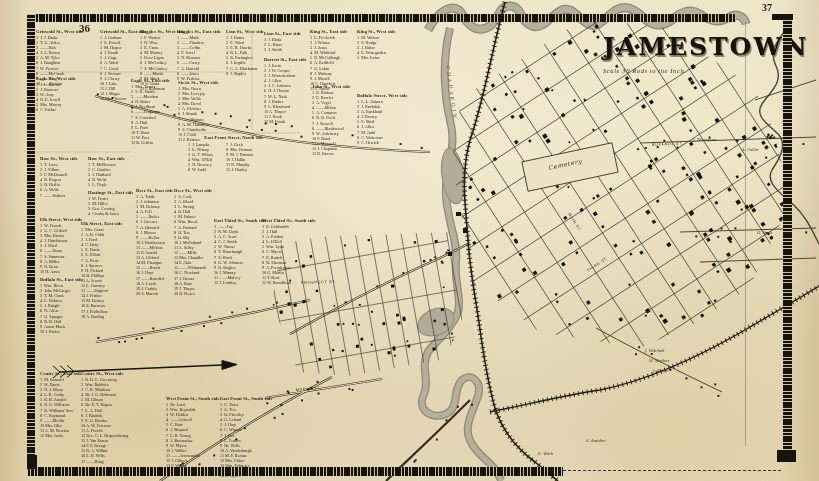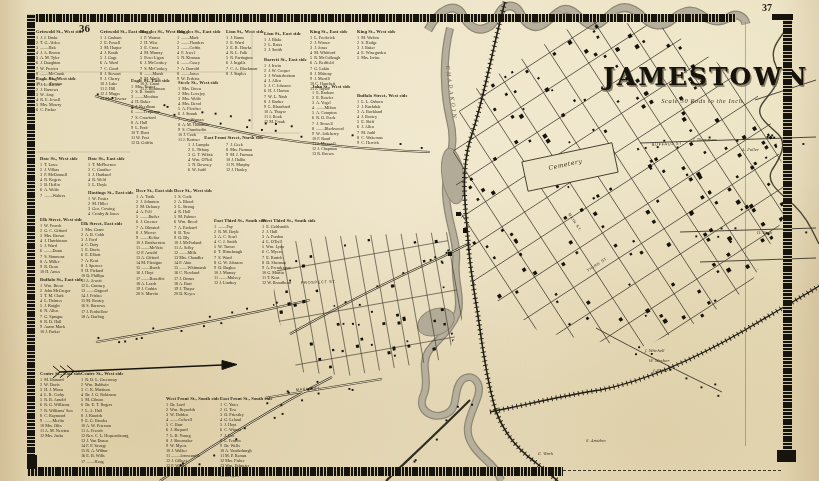--- a/index.html
+++ b/index.html
@@ -24,21 +24,21 @@
   #border-bottom{left:27px;top:467px;width:536px;height:9px;}
   #corner-bl{left:27px;top:455px;width:10px;height:14px;background:#17140d;position:absolute;z-index:5;}
   #corner-br{left:777px;top:450px;width:19px;height:12px;background:#17140d;position:absolute;z-index:5;}
   #orn-tr{left:772px;top:14px;width:21px;height:6px;background:#17140d;position:absolute;z-index:5;}
   #border-dashed{position:absolute;z-index:4;left:563px;top:470px;width:218px;height:0;border-top:1.6px dashed #3c372a;}
   #page-divider{position:absolute;z-index:1;left:745px;top:22px;width:1px;height:424px;background:rgba(70,62,44,.35);}
   
   .pagenum{position:absolute;z-index:5;font-weight:bold;color:#211d14;}
   #pagenum-left{left:31px;top:22px;font-size:11px;margin-left:48px;}
   #pagenum-right{left:762px;top:2px;font-size:10px;}
-  #title-block{position:absolute;z-index:3;left:603px;top:62px;width:200px;text-align:center;}
+  #title-block{position:absolute;z-index:3;left:603px;top:32px;width:200px;}
   #map-title{font-size:25px;font-weight:bold;letter-spacing:2px;color:#16130c;
     text-shadow:1.4px 1.6px 0 rgba(118,108,84,.75), .5px .5px 0 rgba(60,54,38,.5);
     font-family:"DejaVu Serif","Liberation Serif",serif;}
   #map-scale{margin-top:6px;font-style:italic;font-size:6.5px;letter-spacing:.6px;color:#3a3424;}
   
   #directory{position:absolute;left:0;top:0;width:819px;height:481px;z-index:2;}
   .dblock{position:absolute;color:#2c2718;}
   .dhead{font-size:4.6px;font-weight:bold;white-space:nowrap;letter-spacing:.1px;line-height:6px;}
   .dhead.center{text-align:center;}
   .dentry{font-size:4.2px;line-height:5.1px;white-space:pre;font-family:"Liberation Serif",serif;}

